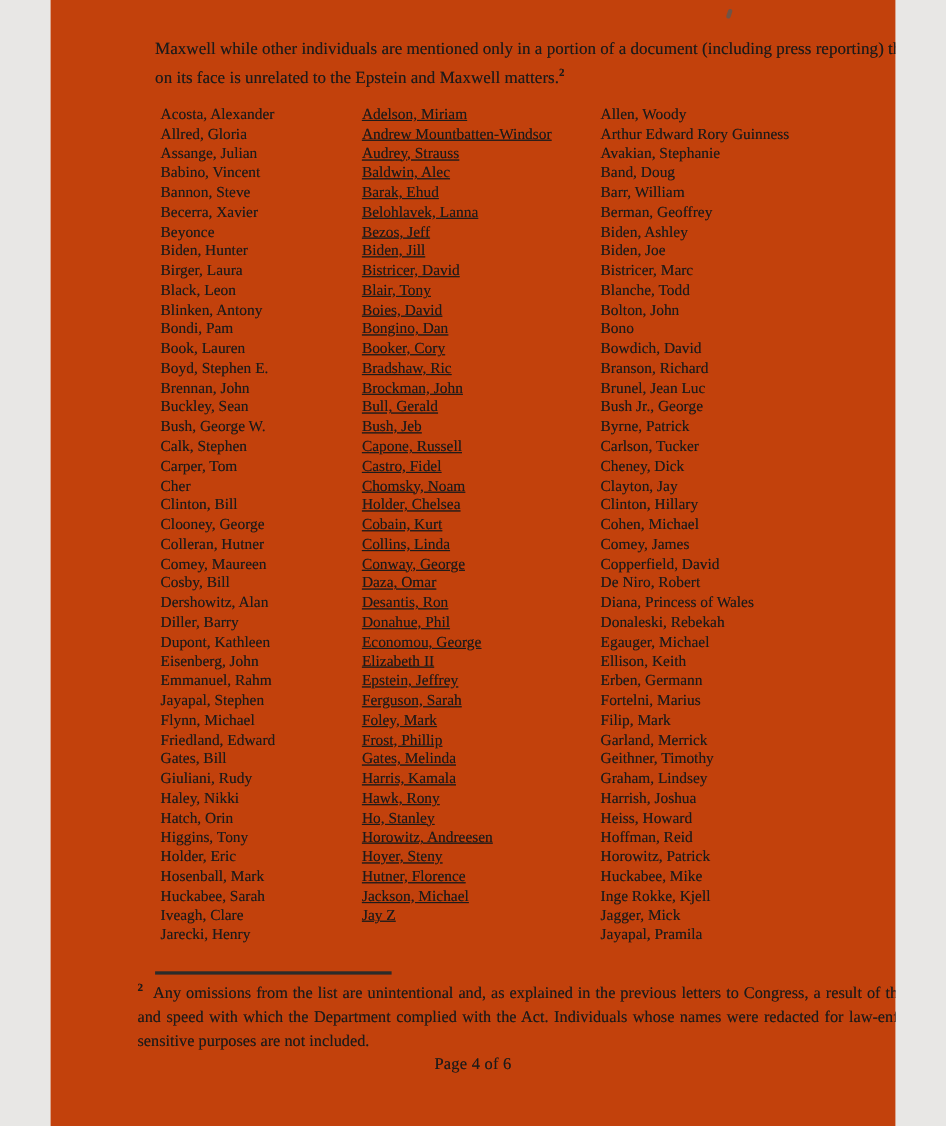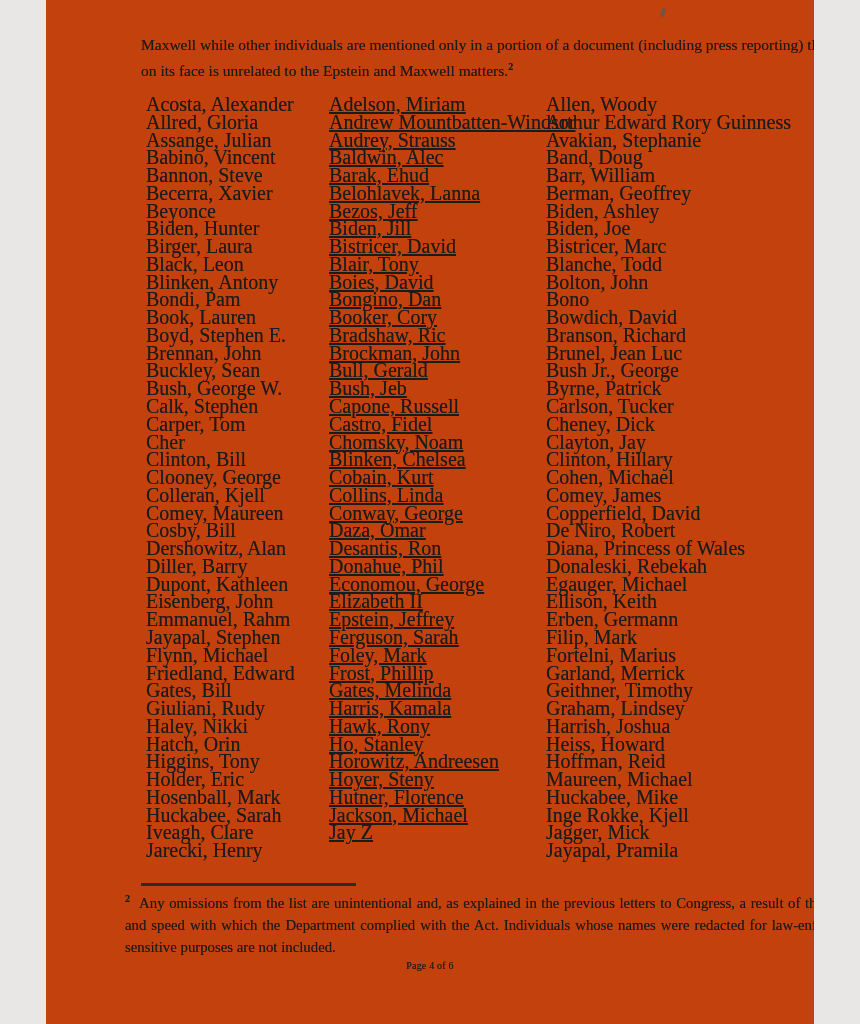--- a/index.html
+++ b/index.html
@@ -37,21 +37,21 @@
     position: absolute;
     left: 100px;
     top: 96px;
     display: flex;
     align-items: flex-start;
   }
   .name-col {
     list-style: none;
     margin: 0;
     padding: 0;
-    font-size: 20px;
+    font-size: 14px;
     line-height: 17.77px;
     white-space: nowrap;
   }
   .name-col.c1 { width: 183px; }
   .name-col.c2 { width: 217px; text-decoration: underline; }
   .name-col.c3 { width: 280px; }
   .footnote-rule {
     position: absolute;
     left: 95px;
     top: 883px;
@@ -68,21 +68,21 @@
     font-size: 14.8px;
     line-height: 22px;
     text-align: justify;
   }
   .page-number {
     position: absolute;
     left: 0;
     top: 960px;
     width: 100%;
     text-align: center;
-    font-size: 10px;
+    font-size: 15px;
     letter-spacing: 0.2px;
   }
   .scan-artifact {
     position: absolute;
     left: 615px;
     top: 8px;
     width: 4px;
     height: 9px;
     background: #5a5956;
     border-radius: 2px;
@@ -116,21 +116,21 @@
         <li>Book, Lauren</li>
         <li>Boyd, Stephen E.</li>
         <li>Brennan, John</li>
         <li>Buckley, Sean</li>
         <li>Bush, George W.</li>
         <li>Calk, Stephen</li>
         <li>Carper, Tom</li>
         <li>Cher</li>
         <li>Clinton, Bill</li>
         <li>Clooney, George</li>
-        <li>Colleran, Kjell</li>
+        <li>Colleran, Hutner</li>
         <li>Comey, Maureen</li>
         <li>Cosby, Bill</li>
         <li>Dershowitz, Alan</li>
         <li>Diller, Barry</li>
         <li>Dupont, Kathleen</li>
         <li>Eisenberg, John</li>
         <li>Emmanuel, Rahm</li>
         <li>Jayapal, Stephen</li>
         <li>Flynn, Michael</li>
         <li>Friedland, Edward</li>
@@ -159,21 +159,21 @@
         <li>Boies, David</li>
         <li>Bongino, Dan</li>
         <li>Booker, Cory</li>
         <li>Bradshaw, Ric</li>
         <li>Brockman, John</li>
         <li>Bull, Gerald</li>
         <li>Bush, Jeb</li>
         <li>Capone, Russell</li>
         <li>Castro, Fidel</li>
         <li>Chomsky, Noam</li>
-        <li>Blinken, Chelsea</li>
+        <li>Holder, Chelsea</li>
         <li>Cobain, Kurt</li>
         <li>Collins, Linda</li>
         <li>Conway, George</li>
         <li>Daza, Omar</li>
         <li>Desantis, Ron</li>
         <li>Donahue, Phil</li>
         <li>Economou, George</li>
         <li>Elizabeth II</li>
         <li>Epstein, Jeffrey</li>
         <li>Ferguson, Sarah</li>
@@ -213,29 +213,29 @@
         <li>Clinton, Hillary</li>
         <li>Cohen, Michael</li>
         <li>Comey, James</li>
         <li>Copperfield, David</li>
         <li>De Niro, Robert</li>
         <li>Diana, Princess of Wales</li>
         <li>Donaleski, Rebekah</li>
         <li>Egauger, Michael</li>
         <li>Ellison, Keith</li>
         <li>Erben, Germann</li>
+        <li>Fortelni, Marius</li>
         <li>Filip, Mark</li>
-        <li>Fortelni, Marius</li>
         <li>Garland, Merrick</li>
         <li>Geithner, Timothy</li>
         <li>Graham, Lindsey</li>
         <li>Harrish, Joshua</li>
         <li>Heiss, Howard</li>
         <li>Hoffman, Reid</li>
-        <li>Maureen, Michael</li>
+        <li>Horowitz, Patrick</li>
         <li>Huckabee, Mike</li>
         <li>Inge Rokke, Kjell</li>
         <li>Jagger, Mick</li>
         <li>Jayapal, Pramila</li>
       </ul>
   </div>
 
   <div class="footnote-rule"></div>
 
   <p class="footnote"><sup>2</sup>&nbsp;&nbsp;<span>Any omissions from the list are unintentional and, as explained in the previous letters to Congress, a result of the volume and speed with which the Department complied with the Act. Individuals whose names were redacted for law-enforcement sensitive purposes are not included.</span></p>

